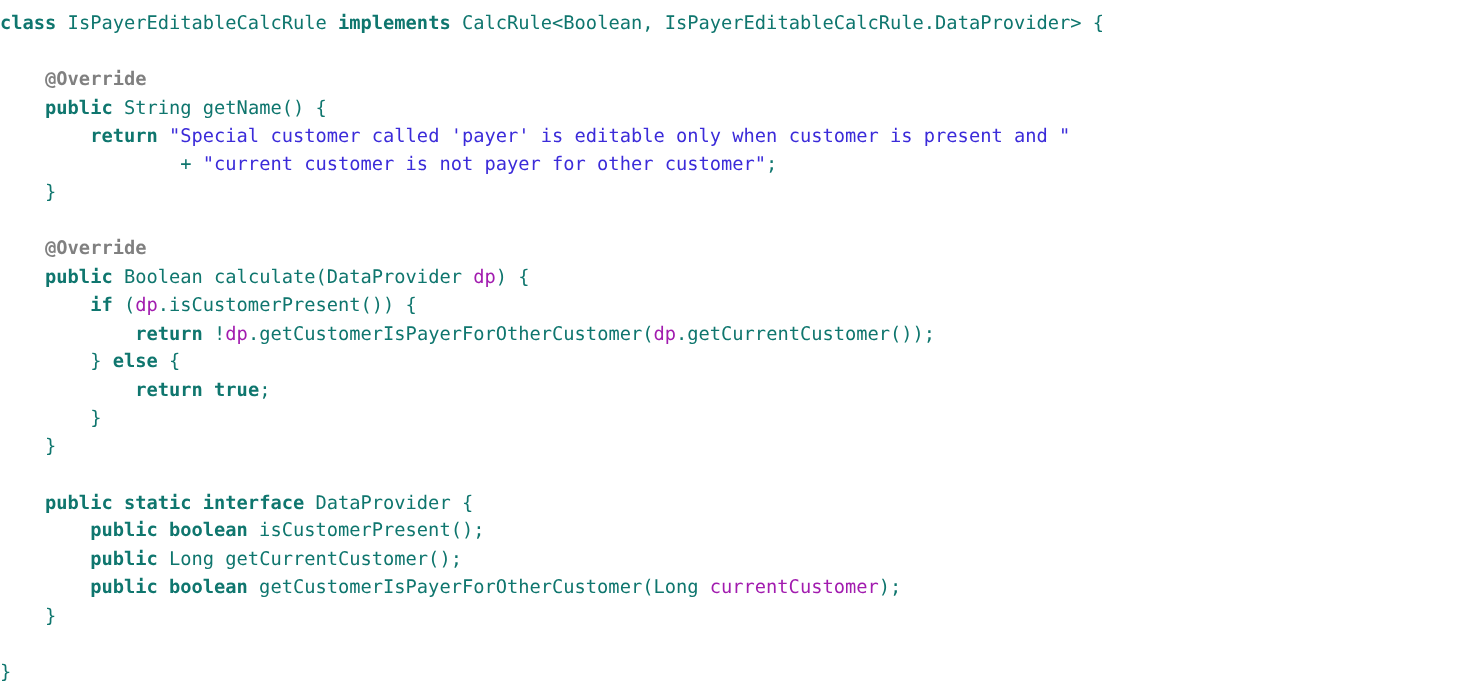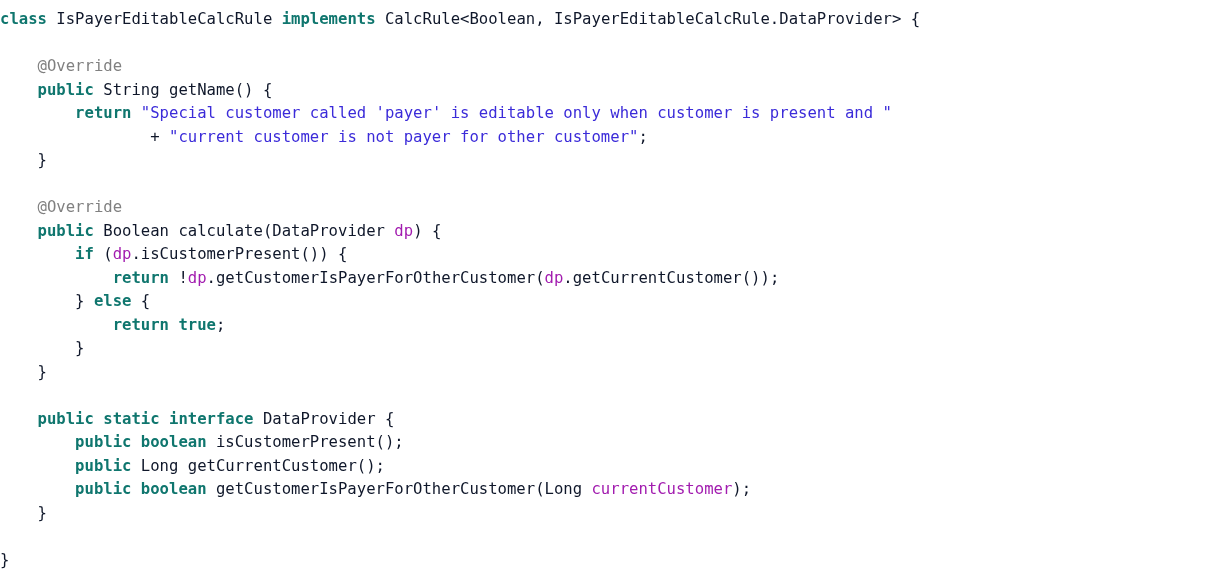--- a/index.html
+++ b/index.html
@@ -21,20 +21,20 @@
     white-space: pre;
     color: #1a1a1a;
   }
   .line {
     white-space: pre;
     height: 23.5px;
   }
   .tok { white-space: pre; }
   .t-kw   { color: #0f766e; font-weight: bold; }
   .t-str  { color: #3b2bd9; }
-  .t-anno { color: #808080; }
+  .t-anno { color: #808080; font-weight: bold; }
   .t-parm { color: #a21caf; }
-  .t-plain{ color: #0f172a; }
+  .t-plain{ color: #0f766e; }
 </style>
 </head>
 <body>
 
 <div id="code-listing"><div class="line"><span class="tok t-kw">class</span><span class="tok t-plain"> IsPayerEditableCalcRule </span><span class="tok t-kw">implements</span><span class="tok t-plain"> CalcRule&lt;Boolean, IsPayerEditableCalcRule.DataProvider&gt; {</span></div><div class="line">&nbsp;</div><div class="line"><span class="tok t-plain">    </span><span class="tok t-anno">@Override</span></div><div class="line"><span class="tok t-plain">    </span><span class="tok t-kw">public</span><span class="tok t-plain"> String getName() {</span></div><div class="line"><span class="tok t-plain">        </span><span class="tok t-kw">return</span><span class="tok t-plain"> </span><span class="tok t-str">"Special customer called 'payer' is editable only when customer is present and "</span></div><div class="line"><span class="tok t-plain">                + </span><span class="tok t-str">"current customer is not payer for other customer"</span><span class="tok t-plain">;</span></div><div class="line"><span class="tok t-plain">    }</span></div><div class="line">&nbsp;</div><div class="line"><span class="tok t-plain">    </span><span class="tok t-anno">@Override</span></div><div class="line"><span class="tok t-plain">    </span><span class="tok t-kw">public</span><span class="tok t-plain"> Boolean calculate(DataProvider </span><span class="tok t-parm">dp</span><span class="tok t-plain">) {</span></div><div class="line"><span class="tok t-plain">        </span><span class="tok t-kw">if</span><span class="tok t-plain"> (</span><span class="tok t-parm">dp</span><span class="tok t-plain">.isCustomerPresent()) {</span></div><div class="line"><span class="tok t-plain">            </span><span class="tok t-kw">return</span><span class="tok t-plain"> !</span><span class="tok t-parm">dp</span><span class="tok t-plain">.getCustomerIsPayerForOtherCustomer(</span><span class="tok t-parm">dp</span><span class="tok t-plain">.getCurrentCustomer());</span></div><div class="line"><span class="tok t-plain">        } </span><span class="tok t-kw">else</span><span class="tok t-plain"> {</span></div><div class="line"><span class="tok t-plain">            </span><span class="tok t-kw">return</span><span class="tok t-plain"> </span><span class="tok t-kw">true</span><span class="tok t-plain">;</span></div><div class="line"><span class="tok t-plain">        }</span></div><div class="line"><span class="tok t-plain">    }</span></div><div class="line">&nbsp;</div><div class="line"><span class="tok t-plain">    </span><span class="tok t-kw">public static interface</span><span class="tok t-plain"> DataProvider {</span></div><div class="line"><span class="tok t-plain">        </span><span class="tok t-kw">public boolean</span><span class="tok t-plain"> isCustomerPresent();</span></div><div class="line"><span class="tok t-plain">        </span><span class="tok t-kw">public</span><span class="tok t-plain"> Long getCurrentCustomer();</span></div><div class="line"><span class="tok t-plain">        </span><span class="tok t-kw">public boolean</span><span class="tok t-plain"> getCustomerIsPayerForOtherCustomer(Long </span><span class="tok t-parm">currentCustomer</span><span class="tok t-plain">);</span></div><div class="line"><span class="tok t-plain">    }</span></div><div class="line">&nbsp;</div><div class="line"><span class="tok t-plain">}</span></div></div>
 
 </body></html>

